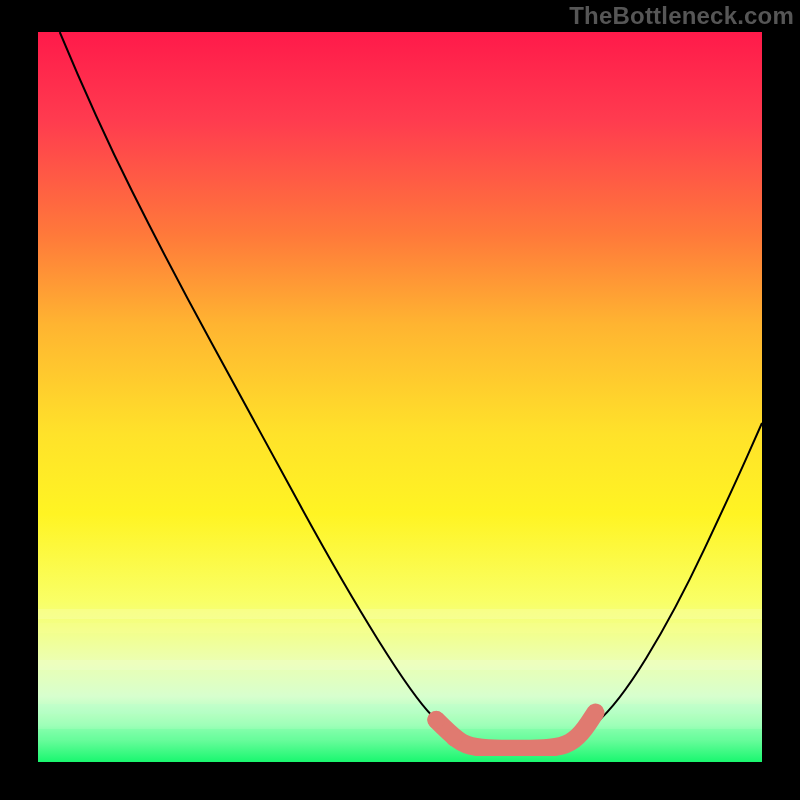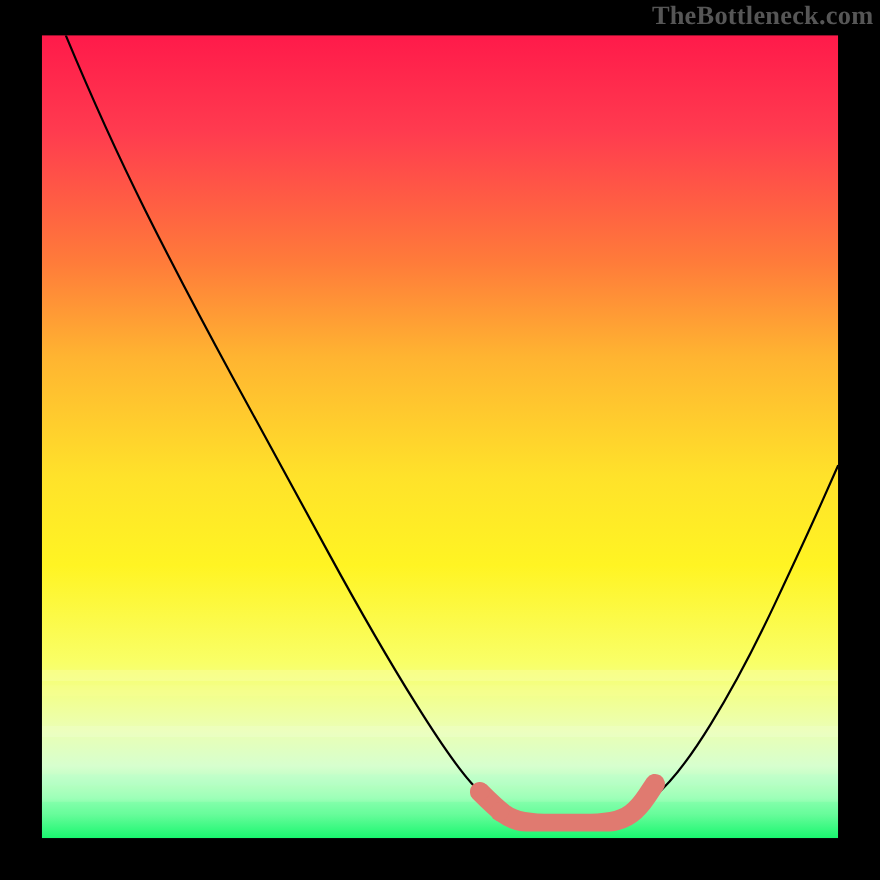--- a/index.html
+++ b/index.html
@@ -7,21 +7,21 @@
   .stage {
     position: relative;
     width: 800px;
     height: 800px;
     background: #000;
   }
   .watermark {
     position: absolute;
     top: 2px;
     right: 6px;
-    font-family: Liberation Serif, serif;
+    font-family: Liberation Sans, sans-serif;
     font-size: 24px;
     font-weight: 600;
     color: #565656;
     letter-spacing: 0.2px;
     z-index: 3;
   }
   .plot-frame {
     position: absolute;
     left: 38px;
     top: 32px;

